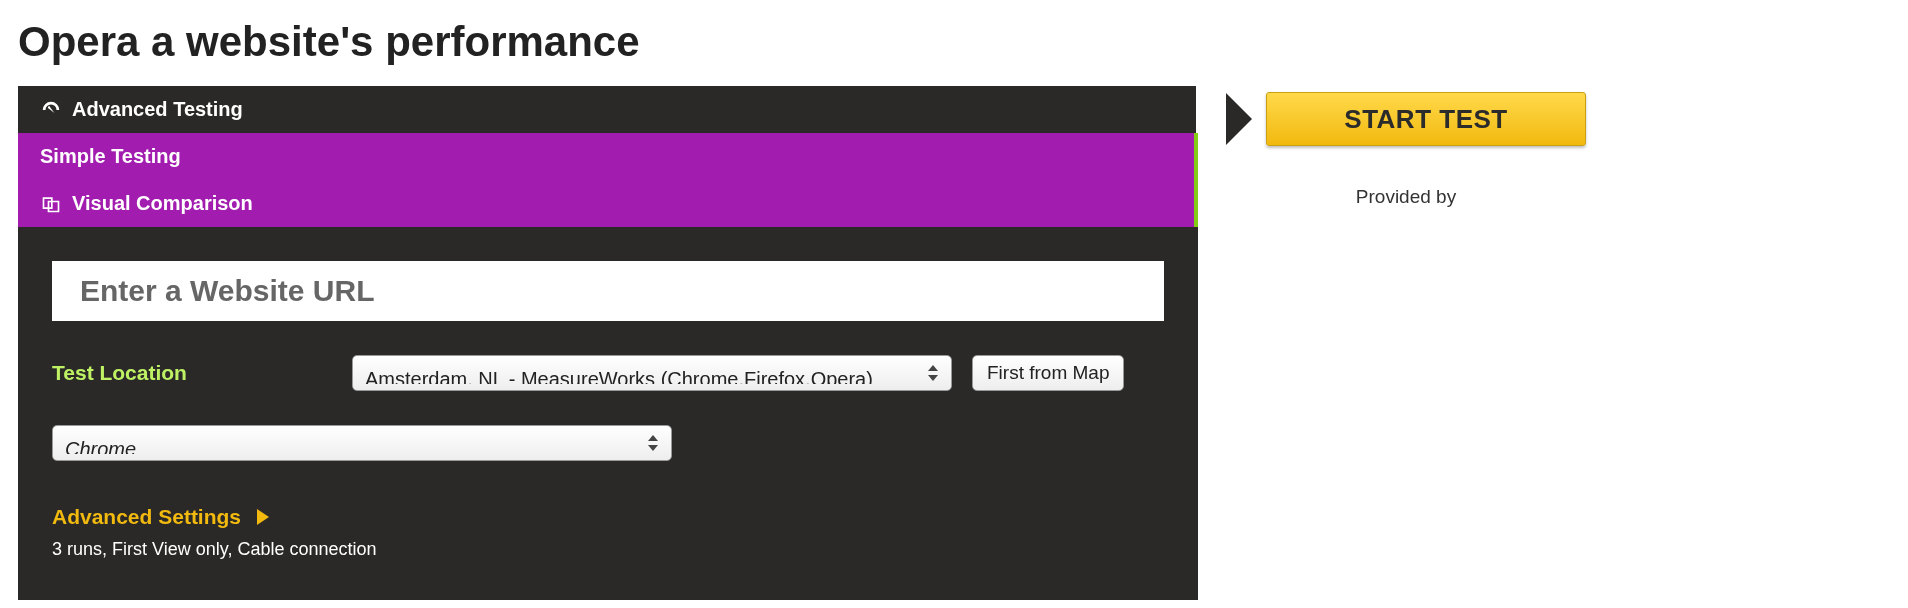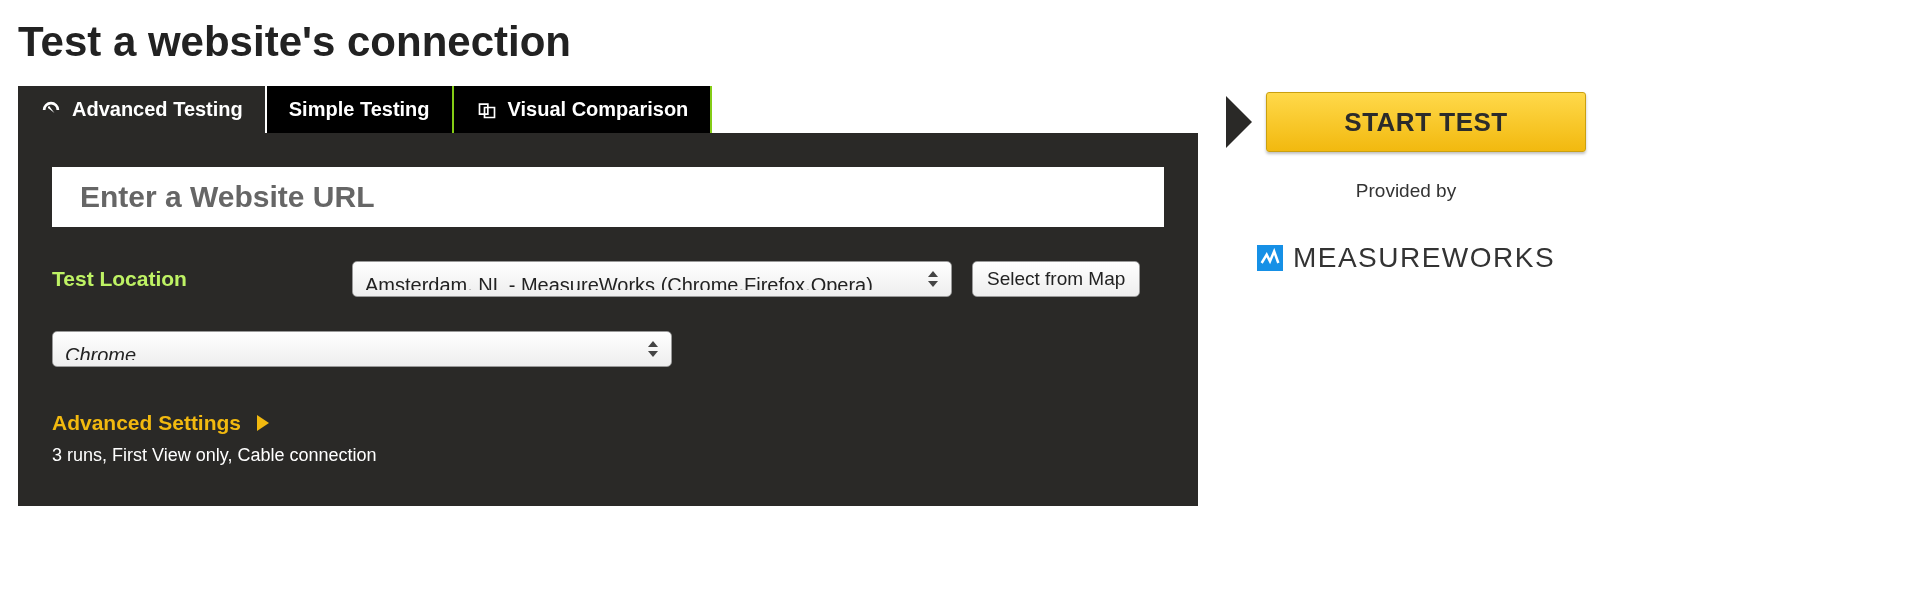--- a/index.html
+++ b/index.html
@@ -19,31 +19,32 @@
     display: flex;
     align-items: flex-start;
     gap: 28px;
   }
   .left-col { width: 1180px; }
   .right-col { flex: 0 0 360px; width:360px; }
 
   .tabs {
     display: flex;
     background: transparent;
+    flex-direction: column;
   }
   .tab {
     display: flex;
     align-items: center;
     gap: 10px;
     color: #fff;
     font-weight: bold;
     font-size: 20px;
     padding: 12px 22px;
-    border-right: 2px solid #84cc16;
-    background: #000000;
+    border-right: 4px solid #84cc16;
+    background: #a21caf;
     cursor: pointer;
     white-space: nowrap;
   }
   .tab.active {
     background: #2a2927;
     border-right: 2px solid #fff;
   }
   .tab:first-child { border-left: none; }
   .tab-icon {
     width: 22px; height: 22px; display:inline-flex; align-items:center; justify-content:center;
@@ -163,37 +164,37 @@
   }
   .pointer-tri {
     width: 0; height: 0;
     border-top: 26px solid transparent;
     border-bottom: 26px solid transparent;
     border-left: 26px solid #2a2927;
     margin-right: 14px;
   }
   .start-btn {
     flex: 1;
-    height: 60px;
+    height: 54px;
     background: linear-gradient(#ffd94a,#f2b90f);
     border: 1px solid #caa010;
     border-radius: 3px;
     box-shadow: 0 2px 3px rgba(0,0,0,.25);
     font-size: 26px;
     font-weight: 900;
     letter-spacing: 0.5px;
     color: #2b2b2b;
     cursor: pointer;
     font-family: Arial, Helvetica, sans-serif;
   }
   .provided-by {
     text-align: center;
     font-size: 19px;
     color: #333;
-    margin-top: 28px;
+    margin-top: 40px;
   }
   .provider-logo {
     display: flex;
     align-items: center;
     justify-content: center;
     gap: 10px;
     margin-top: 40px;
   }
   .provider-mark {
     width: 26px; height: 26px;
@@ -205,21 +206,21 @@
   .provider-name {
     font-size: 28px;
     letter-spacing: 1.5px;
     color: #333;
     font-weight: 500;
   }
 </style>
 </head>
 <body>
 
-<h1 class="page-title">Test a website's connection</h1>
+<h1 class="page-title">Opera a website's performance</h1>
 
 <div class="layout">
   <div class="left-col">
     <div class="tabs">
       <div class="tab active">
         <span class="tab-icon">
           <svg viewBox="0 0 24 24" width="22" height="22">
               <path fill="#fff" d="M12 3a9 9 0 0 0-9 9h3a6 6 0 1 1 12 0h3a9 9 0 0 0-9-9zm-.8 6.2 4.6 6-6-4.6a1.3 1.3 0 1 1 1.4-1.4z"></path>
             </svg>
         </span>
@@ -241,21 +242,21 @@
     <div class="panel">
       <input type="text" class="url-input" placeholder="Enter a Website URL" style="">
 
       <div class="form-row">
         <div class="form-label">Test Location</div>
         <div class="select-wrap">
           <select class="form-select location-select">
             <option selected="">Amsterdam, NL - MeasureWorks (Chrome,Firefox,Opera)</option>
           </select>
         </div>
-        <button class="map-btn">Select from Map</button>
+        <button class="map-btn">First from Map</button>
       </div>
 
       <div class="form-row">
         <div class="select-wrap">
           <select class="form-select browser-select">
             <option selected="">Chrome</option>
           </select>
         </div>
       </div>
 
@@ -268,22 +269,14 @@
       </div>
     </div>
   </div>
 
   <div class="right-col">
     <div class="start-row">
       <div class="pointer-tri"></div>
       <button class="start-btn">START TEST</button>
     </div>
     <div class="provided-by">Provided by</div>
-    <div class="provider-logo">
-      <span class="provider-mark">
-        <svg viewBox="0 0 24 24" width="20" height="20">
-            <path fill="none" stroke="#fff" stroke-width="3" d="M2 18 8 8l4 8 5-12 5 14"></path>
-          </svg>
-      </span>
-      <span class="provider-name">MEASUREWORKS</span>
-    </div>
   </div>
 </div>
 
 </body></html>

